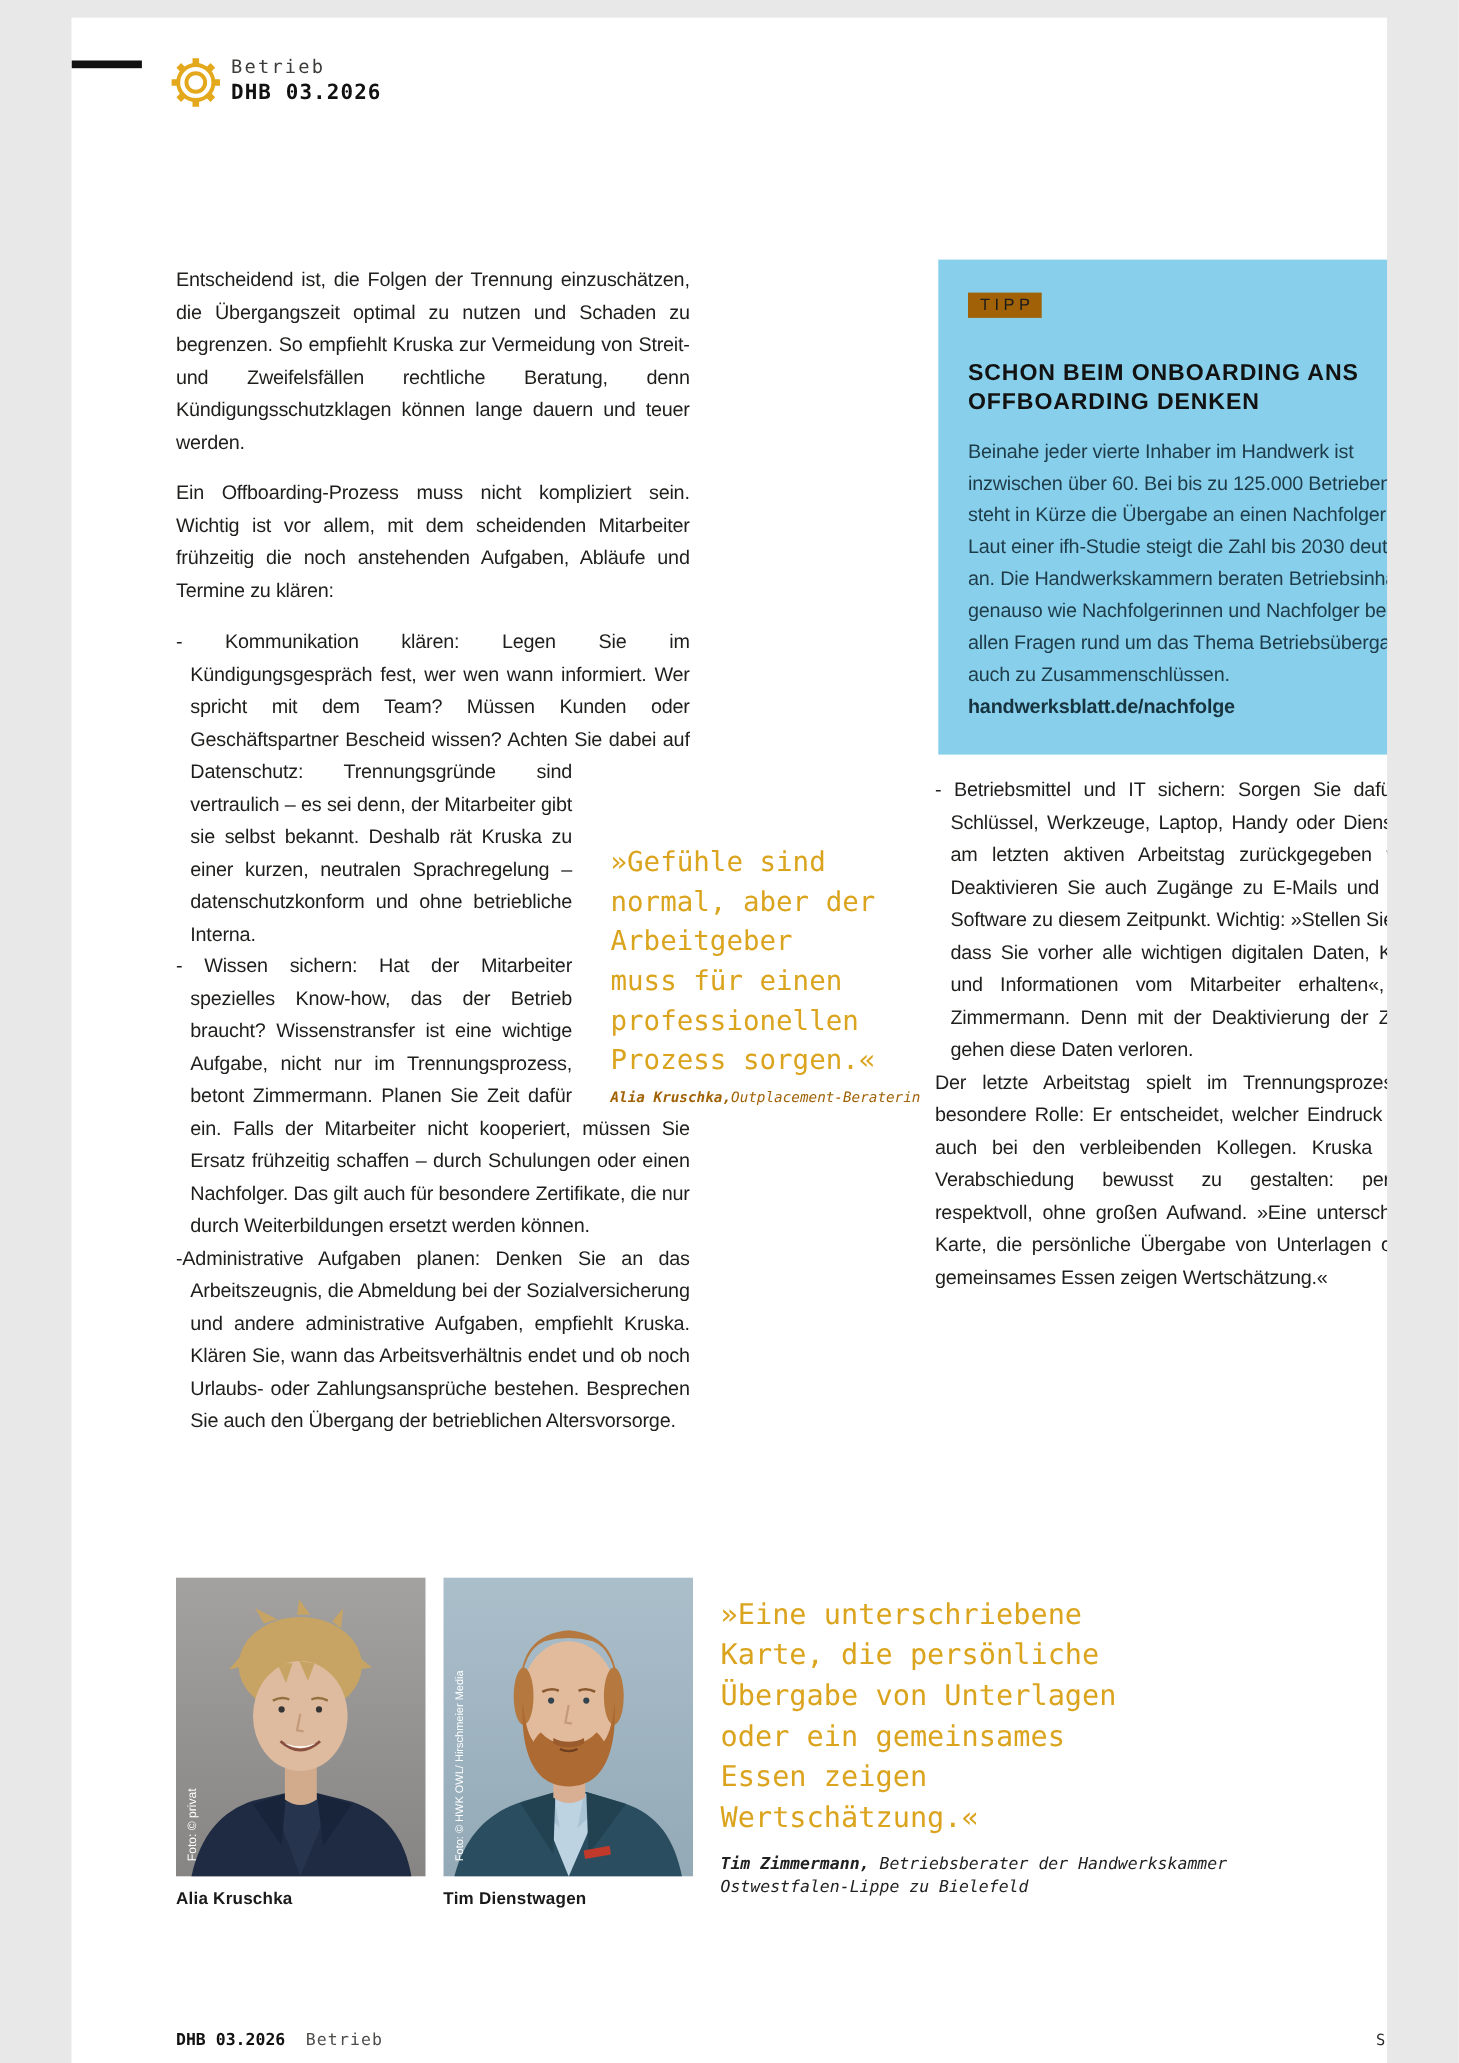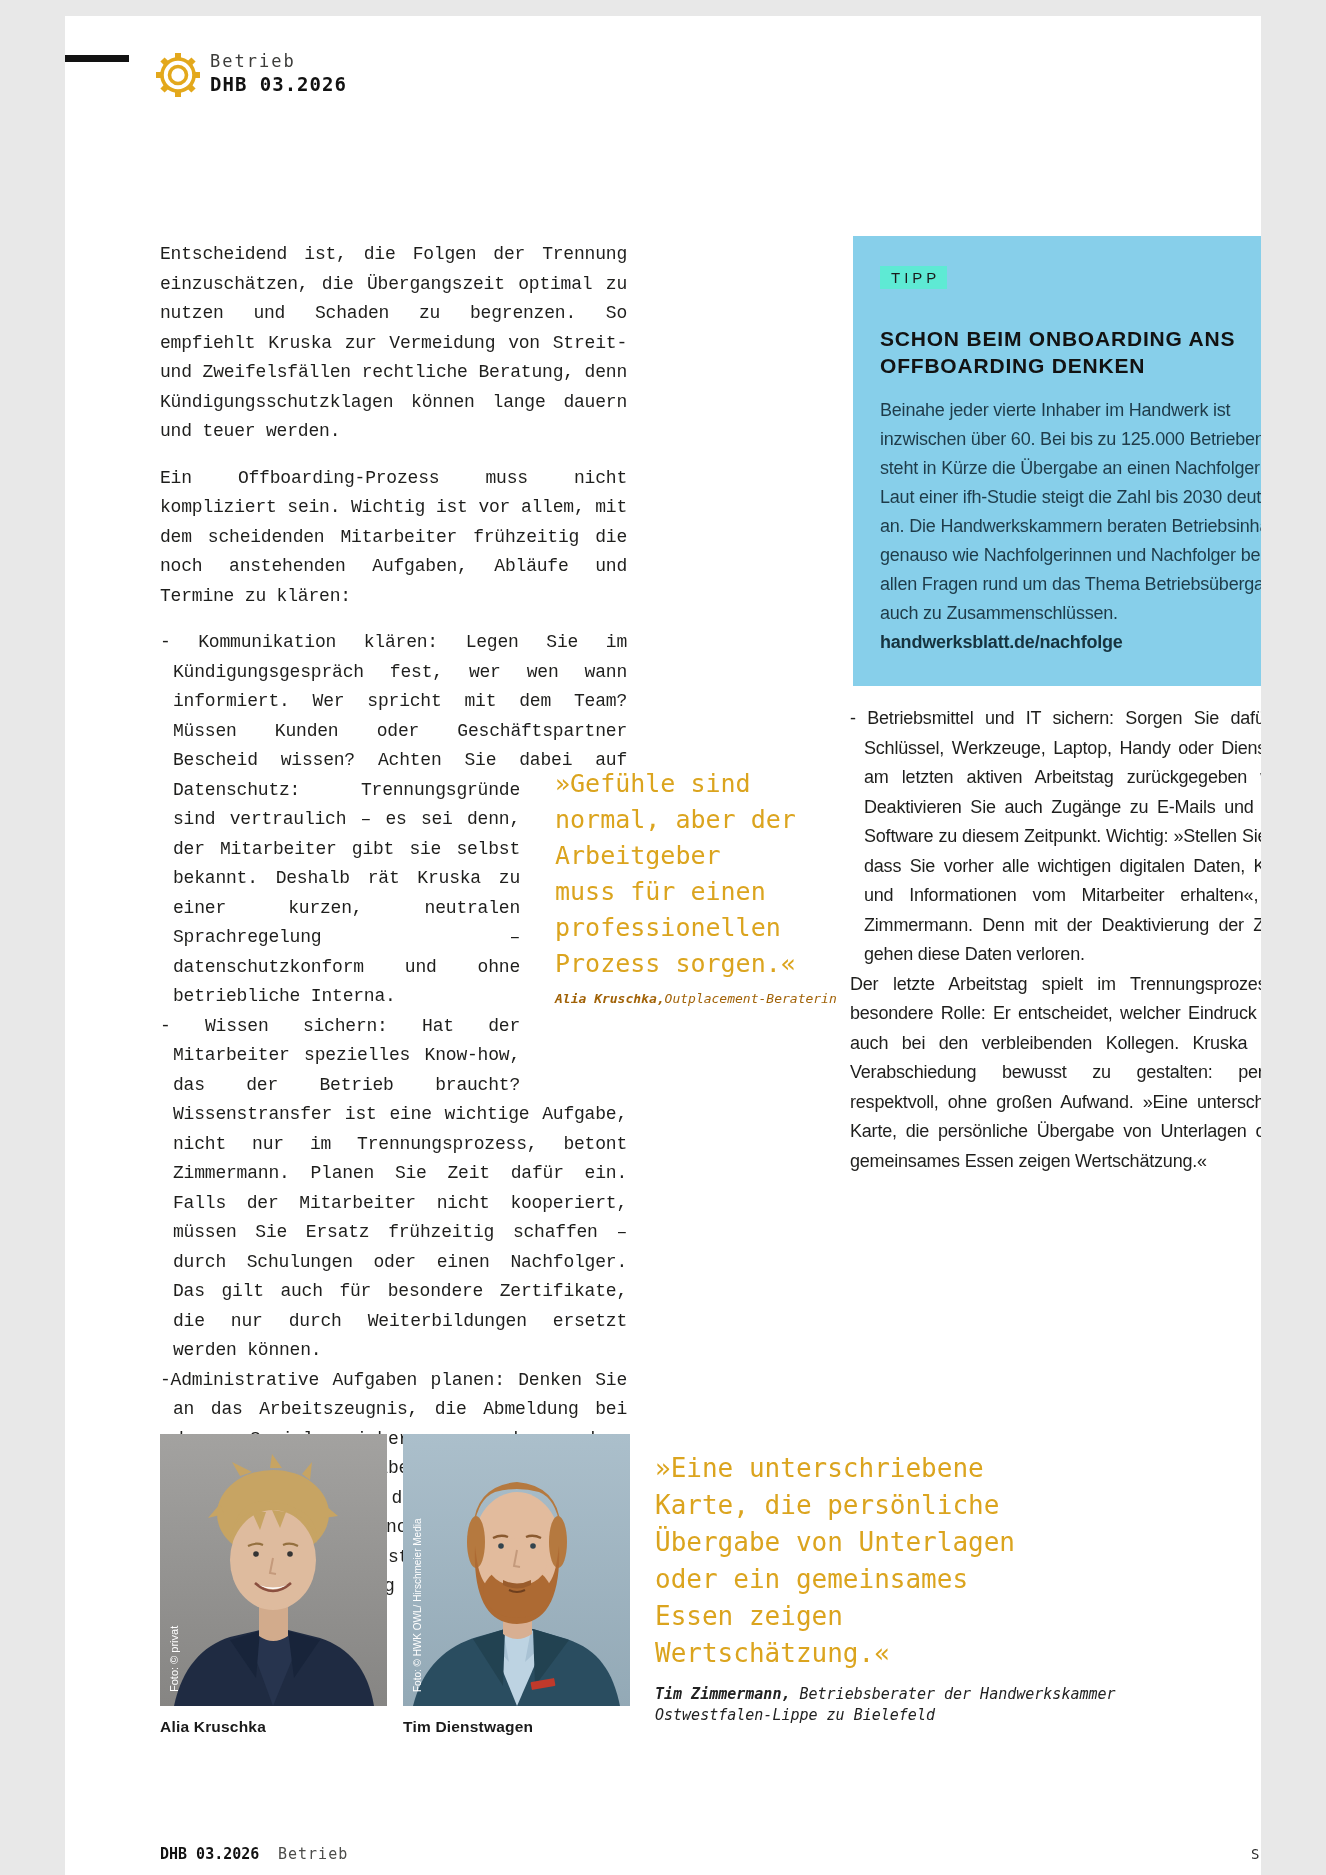--- a/index.html
+++ b/index.html
@@ -15,38 +15,38 @@
   .gear { position:absolute; left:90px; top:32px; width:48px; height:54px; }
   .hdr-section { position:absolute; left:145px; top:35px;
     font-family:"DejaVu Sans Mono", monospace; font-size:17px; letter-spacing:2px; color:#3c3c3a; }
   .hdr-issue { position:absolute; left:145px; top:57px;
     font-family:"DejaVu Sans Mono", monospace; font-weight:bold; font-size:19px; letter-spacing:1px; color:#111; }
 
   
   .bodytxt { font-size:18px; line-height:29.5px; letter-spacing:-0.2px; text-align:justify; hyphens:auto; }
   .col-heading { font-size:19px; font-weight:bold; letter-spacing:1.2px; color:#141414; line-height:24px; }
 
-  .col-left { position:absolute; left:95px; top:224px; width:467px;font-family:Liberation Mono, monospace; }
+  .col-left { position:absolute; left:95px; top:224px; width:467px; }
   .col-left p.p1 { margin-bottom:17px; }
   .col-left h3 { margin-bottom:9px; }
   .col-left p.p2 { margin-bottom:17px; }
   .bullets { list-style:none; }
   .bullets li { padding-left:13px; text-indent:-13px; }
   .qspacer { float:right; width:107px; height:310px; }
 
   .col-right { position:absolute; left:785px; top:688px; width:473px; }
   .col-right .rbullet { padding-left:14px; text-indent:-14px; }
   .col-right h3 { margin-top:17px; margin-bottom:8px; }
   .col-right .rp2 { margin-top:28px; }
 
   
   .tip-corner { position:absolute; left:1230px; top:207px; width:48px; height:48px; background:#E9B729; }
   .tip-box { position:absolute; left:788px; top:220px; width:472px; height:450px;
     background:#87CFEA; padding:30px 26px 0 27px; }
-  .tip-label { display:inline-block; background:#5eead4; color:#1b1b1b;
+  .tip-label { display:inline-block; background:#a16207; color:#1b1b1b;
     font-size:15px; letter-spacing:4px; padding:3px 7px 3px 11px; }
   .tip-heading { margin-top:36px; font-size:21px; font-weight:bold; line-height:27px;
     letter-spacing:0.8px; color:#121212; }
   .tip-body { margin-top:17px; font-size:18px; line-height:29px; letter-spacing:-0.2px; color:#1E3B49; }
   .tip-link { font-size:18px; line-height:29px; font-weight:bold; color:#16333F; text-decoration:none; letter-spacing:-0.2px; }
 
   
   .quote-mid { position:absolute; left:490px; top:750px; width:300px; }
   .quote-mid .qt { font-family:"DejaVu Sans Mono", monospace; font-size:25px; line-height:36px;
     color:#DBA41E; white-space:pre-line; }

